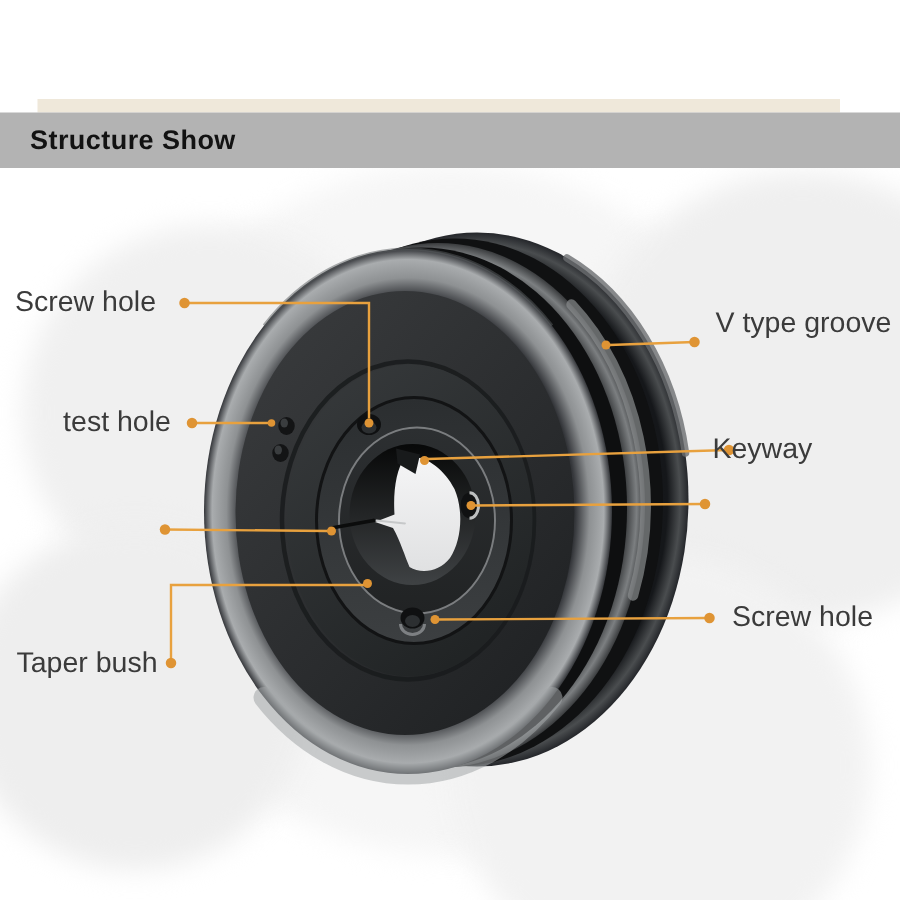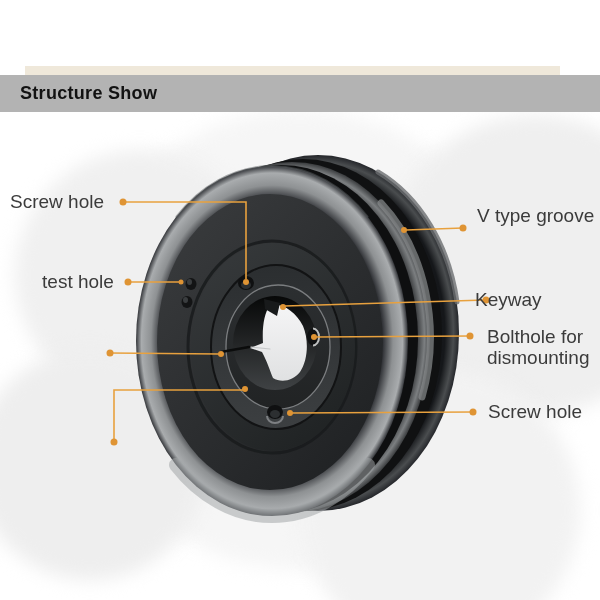--- a/index.html
+++ b/index.html
@@ -162,21 +162,18 @@
   <div class="header-strip"></div>
   <div class="header-bar">
     <span class="header-title">Structure Show</span>
   </div>
 
   <div class="lbl right" style="right:496px;top:192px;">Screw hole</div>
   <div class="lbl center" style="left:3px;top:252px;width:150px;">
     <br>
     <span>test hole</span>
   </div>
+  <div class="lbl right" style="right:495px;top:433px;">Taper bush</div>
   <div class="lbl" style="left:477px;top:206px;">V type groove</div>
   <div class="lbl" style="left:475px;top:290px;">Keyway</div>
-  <div class="lbl" style="left:487px;top:326px;line-height:21px;">
-    <span>Bolthole for</span><br>
-    <span>dismounting</span>
-  </div>
   <div class="lbl" style="left:488px;top:402px;">Screw hole</div>
 
 </div>
 
 </body></html>

